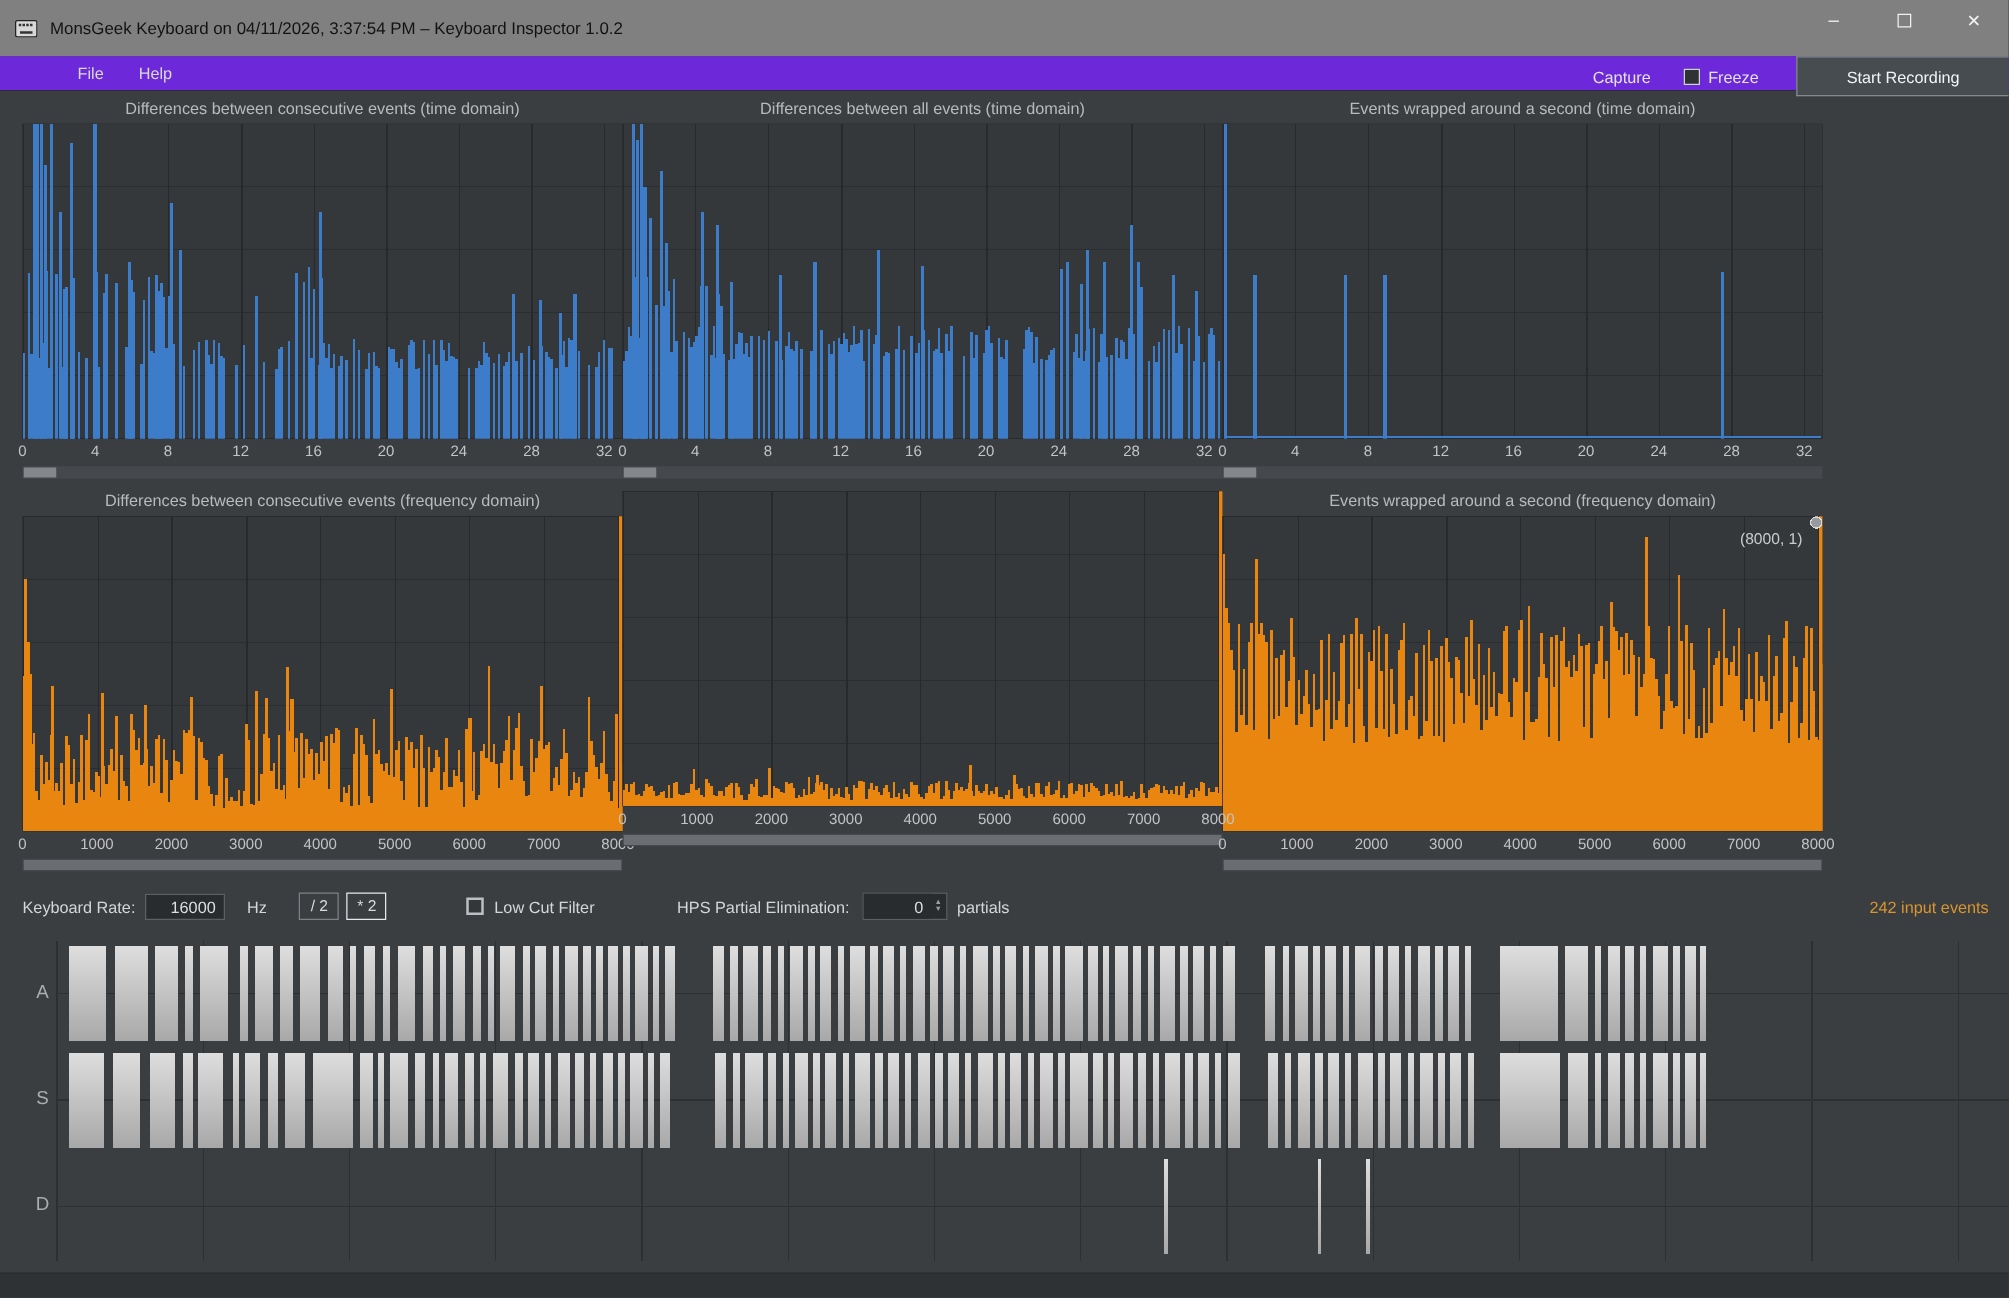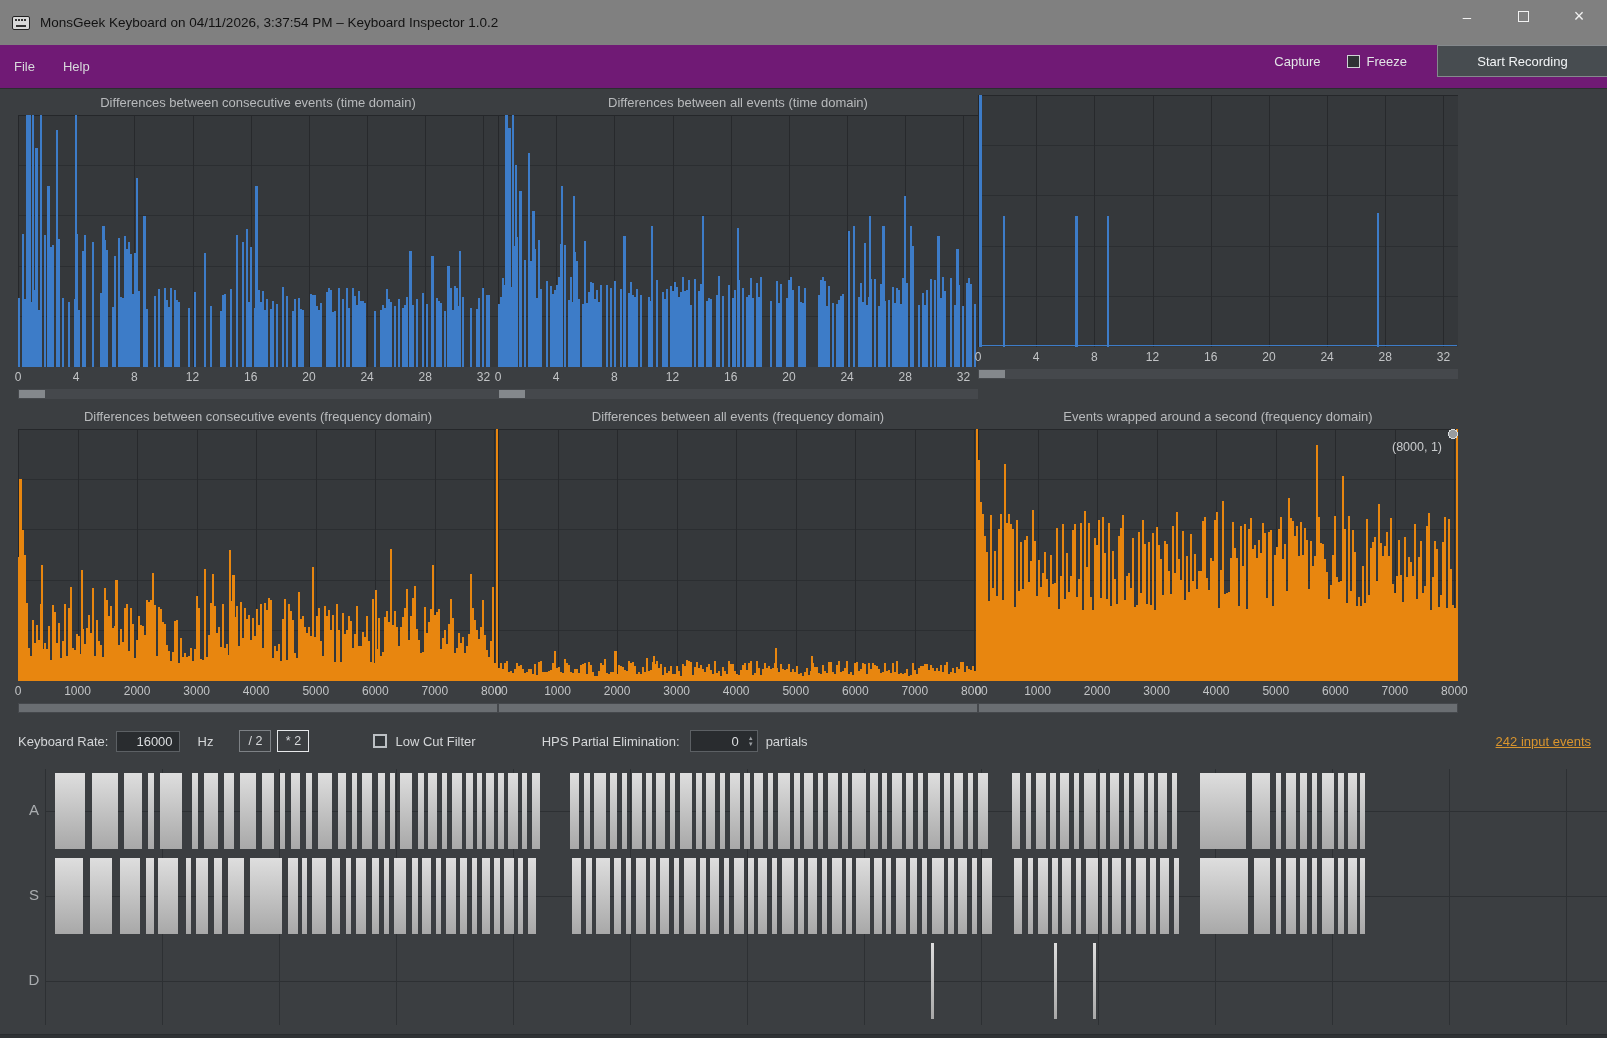--- a/index.html
+++ b/index.html
@@ -11,21 +11,21 @@
     -webkit-font-smoothing:antialiased;
   }
   
   .titlebar{height:45px;background:#808080;display:flex;align-items:center;position:relative;}
   .app-icon{margin:0 10px 0 12px;display:inline-flex;}
   .titlebar .title{color:#121212;font-size:13.5px;}
   .win-controls{position:absolute;right:0;top:0;height:33px;display:flex;}
   .win-btn{width:56px;height:33px;display:flex;align-items:center;justify-content:center;color:#f2f2f2;font-size:15px;cursor:default;}
   .win-btn .maxbox{width:11px;height:11px;border:1.5px solid #f2f2f2;display:inline-block;}
   
-  .menubar{height:44px;background:#701a75;display:flex;align-items:center;position:relative;border-bottom:1px solid #2a2d30;}
+  .menubar{height:28px;background:#6d28d9;display:flex;align-items:center;position:relative;border-bottom:1px solid #2a2d30;padding-left:48px;}
   .menu-item{padding:0 14px;color:#d8dadc;}
   .menubar-right{position:absolute;right:0;top:0;height:32px;display:flex;align-items:center;}
   .capture{color:#e2e4e6;margin-right:26px;}
   .checkbox{width:13px;height:13px;border:1.6px solid #cfd2d5;background:#2f3235;display:inline-block;}
   .freeze-label{margin:0 30px 0 7px;color:#e2e4e6;}
   .start-btn{height:32px;width:170px;background:#474c50;border:1px solid #85898d;border-right:none;color:#f2f4f6;font-size:13px;font-family:inherit;}
   
   .charts{padding:6px 0 0 18px;}
   .chart-row{display:flex;margin-bottom:10px;}
   .chart{width:480px;}
@@ -44,21 +44,21 @@
   .btn{margin-left:6px;height:22px;min-width:32px;background:#3b3e41;border:1px solid #7d8185;color:#d8dadc;font-size:12.5px;font-family:inherit;}
   .btn.first{margin-left:26px;}
   .btn.focused{border:1.6px solid #e6e8ea;}
   .checkbox.lc{margin-left:64px;width:14px;height:14px;border:2px solid #bcc0c4;background:#33373a;}
   .lc-label{margin-left:8px;}
   .hps-label{margin-left:66px;}
   .spinbox{margin-left:10px;display:inline-flex;align-items:center;background:#292c2f;border:1px solid #5c6064;height:22px;}
   .spinbox .txt{border:none;height:20px;width:54px;}
   .spin{display:inline-flex;flex-direction:column;justify-content:center;padding:0 3px;color:#9b9fa3;font-size:6px;line-height:6px;}
   .partials{margin-left:8px;}
-  .events{position:absolute;right:16px;color:#d9952e;text-decoration:underline;}
+  .events{position:absolute;right:16px;color:#d9952e;}
   
   .keyboard{position:relative;margin-top:4px;}
   #kb-svg{display:block;width:1607px;height:268px;shape-rendering:crispEdges;}
   .kb-label{position:absolute;left:26px;width:16px;text-align:center;color:#aaadb0;font-size:15px;}
   .kb-bottom{height:22px;background:#2f3235;margin-top:3px;border-top:1px solid #292c2f;}
 </style>
 </head>
 <body>
 
 <div class="titlebar">
@@ -512,20 +512,21 @@
           <span style="left: 268.909px;">20</span>
           <span style="left: 327.091px;">24</span>
           <span style="left: 385.273px;">28</span>
           <span style="left: 443.455px;">32</span>
         </div>
       <div class="scrollbar">
           <div class="thumb"></div>
         </div>
     </div>
     <div class="chart">
+      <div class="chart-title">Events wrapped around a second (time domain)</div>
       <svg class="plot" viewBox="0 0 480 252">
           <rect x="0" y="0" width="480" height="252" fill="#35383b"></rect>
           <line x1="0" y1="50.4" x2="480" y2="50.4" stroke="#2b2e31" stroke-width="1"></line>
           <line x1="0" y1="100.8" x2="480" y2="100.8" stroke="#2b2e31" stroke-width="1"></line>
           <line x1="0" y1="151.2" x2="480" y2="151.2" stroke="#2b2e31" stroke-width="1"></line>
           <line x1="0" y1="201.6" x2="480" y2="201.6" stroke="#2b2e31" stroke-width="1"></line>
           <line x1="0.5" y1="0" x2="0.5" y2="252" stroke="#27292c" stroke-width="1"></line>
           <line x1="58.5" y1="0" x2="58.5" y2="252" stroke="#27292c" stroke-width="1"></line>
           <line x1="116.5" y1="0" x2="116.5" y2="252" stroke="#27292c" stroke-width="1"></line>
           <line x1="175.5" y1="0" x2="175.5" y2="252" stroke="#27292c" stroke-width="1"></line>
@@ -837,21 +838,20 @@
           <span style="left: 275.767px;">5000</span>
           <span style="left: 335.32px;">6000</span>
           <span style="left: 394.873px;">7000</span>
           <span style="left: 454.427px;">8000</span>
         </div>
       <div class="scrollbar full">
           <div class="thumb"></div>
         </div>
     </div>
     <div class="chart">
-      <div class="chart-title">Differences between all events (frequency domain)</div>
       <svg class="plot" viewBox="0 0 480 252">
           <rect x="0" y="0" width="480" height="252" fill="#35383b"></rect>
           <line x1="0" y1="50.4" x2="480" y2="50.4" stroke="#2b2e31" stroke-width="1"></line>
           <line x1="0" y1="100.8" x2="480" y2="100.8" stroke="#2b2e31" stroke-width="1"></line>
           <line x1="0" y1="151.2" x2="480" y2="151.2" stroke="#2b2e31" stroke-width="1"></line>
           <line x1="0" y1="201.6" x2="480" y2="201.6" stroke="#2b2e31" stroke-width="1"></line>
           <line x1="0.5" y1="0" x2="0.5" y2="252" stroke="#27292c" stroke-width="1"></line>
           <line x1="60.5" y1="0" x2="60.5" y2="252" stroke="#27292c" stroke-width="1"></line>
           <line x1="119.5" y1="0" x2="119.5" y2="252" stroke="#27292c" stroke-width="1"></line>
           <line x1="179.5" y1="0" x2="179.5" y2="252" stroke="#27292c" stroke-width="1"></line>

